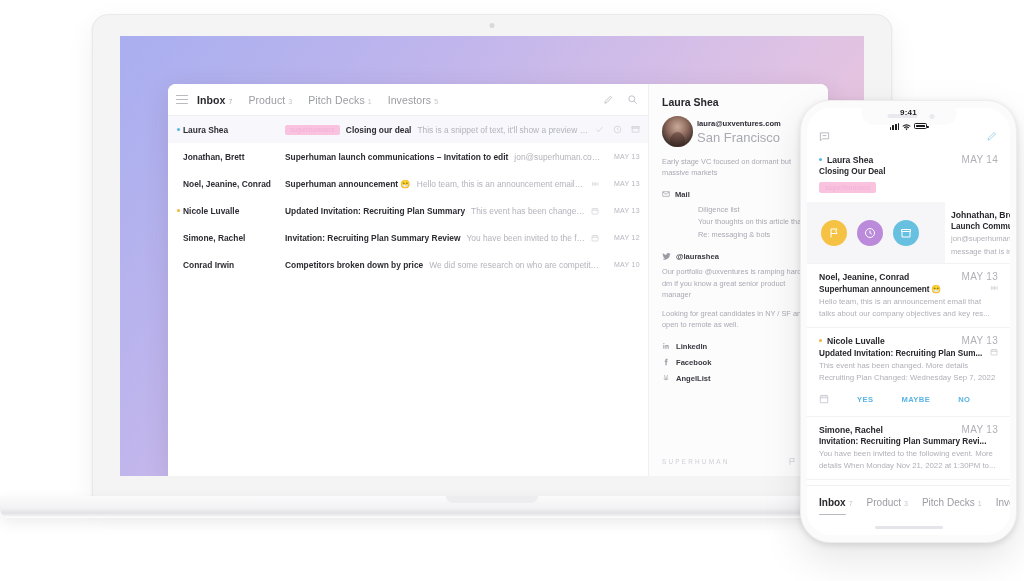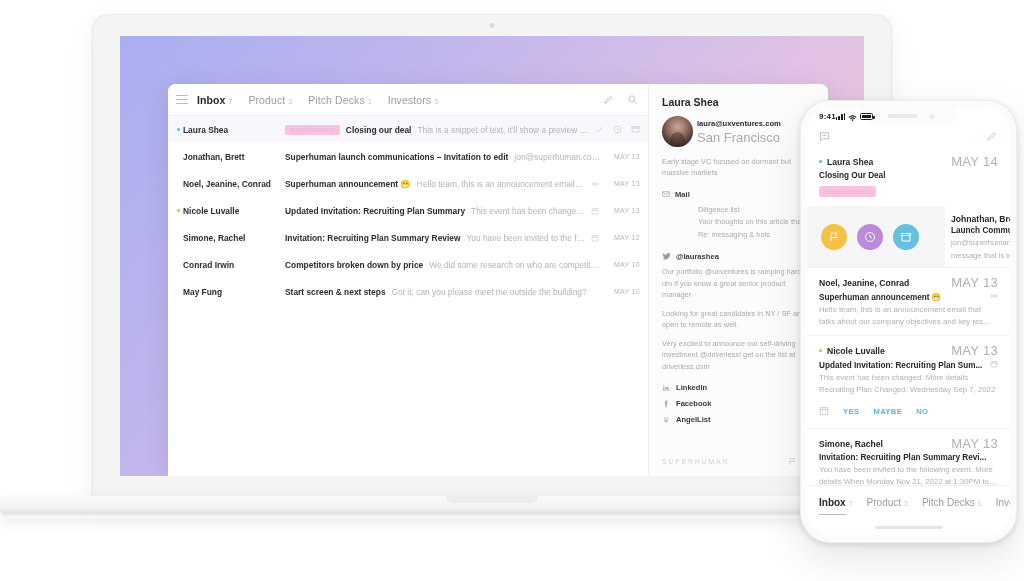--- a/index.html
+++ b/index.html
@@ -148,48 +148,48 @@
     background:#fff; border-radius:24px; overflow:hidden;
   }
   .phone-notch {
     position:absolute; left:50%; top:0; transform:translateX(-50%);
     width:95px; height:17px; background:#fbfbfc; border-radius:0 0 12px 12px; z-index:5;
   }
   .notch-speaker { position:absolute; left:26px; top:6px; width:30px; height:3.5px;
                    background:#e9e9ee; border-radius:2px; }
   .notch-cam { position:absolute; right:22px; top:5.5px; width:5px; height:5px;
                border-radius:50%; background:#e9e9ee; }
-  .statusbar { height:17px; display:flex; align-items:center; 
-               padding:0 12px; position:relative; z-index:6; }
+  .statusbar { height:17px; display:flex; align-items:center; justify-content:space-between;
+               padding:0 12px; position:relative; z-index:6;flex-direction:column; }
   .s-time { font-size:8px; font-weight:bold; color:#1c1c20; letter-spacing:.2px; }
   .s-right { display:flex; align-items:center; gap:3px; }
   .bars { display:flex; align-items:flex-end; gap:1px; height:7px; }
   .bars i { width:1.6px; background:#1c1c20; border-radius:.5px; display:block; }
   .batt { width:13px; height:6.5px; border:1px solid #1c1c20; border-radius:1.6px; position:relative; }
   .batt::after{content:"";position:absolute;left:1px;top:1px;right:1px;bottom:1px;background:#1c1c20;border-radius:.6px;}
   .batt::before{content:"";position:absolute;right:-2.6px;top:2px;width:1.4px;height:2.5px;background:#1c1c20;border-radius:0 1px 1px 0;}
 
   .ph-toolbar { height:22px; display:flex; align-items:center; justify-content:space-between;
                 padding:0 12px; }
   .ph-list { }
   .ph-row { padding:7px 12px 8px 12px; border-bottom:1px solid #f2f2f4; position:relative; }
   .ph-row.first { border-bottom:none; }
   .ph-top { display:flex; align-items:center; }
   .ph-dot { width:3px; height:3px; border-radius:50%; margin-right:5px; flex:0 0 3px; }
   .ph-sender { font-size:8.6px; font-weight:bold; color:#26262c; flex:1;
                white-space:nowrap; overflow:hidden; text-overflow:ellipsis; }
-  .ph-date { font-size:13px; color:#b0b0b8; letter-spacing:.3px; flex:0 0 auto; }
+  .ph-date { font-size:10px; color:#b0b0b8; letter-spacing:.3px; flex:0 0 auto; }
   .ph-subject { font-size:8.2px; font-weight:bold; color:#26262c; margin-top:2px;
                 white-space:nowrap; overflow:hidden; text-overflow:ellipsis; display:flex;
                 align-items:center; gap:4px; }
   .ph-subject .txt { overflow:hidden; text-overflow:ellipsis; white-space:nowrap; }
   .ph-snip { font-size:7.8px; color:#b0b0b8; line-height:1.48; margin-top:2px; }
   .ph-pill { display:inline-block; background:#f9c3e0; color:#f5b3d7; font-size:6.6px;
              font-weight:bold; padding:2px 6px; border-radius:2px; margin-top:6px; letter-spacing:.2px; }
-  .ph-rsvp { display:flex; align-items:center; gap:14px; margin-top:7px; }
+  .ph-rsvp { display:flex; align-items:center; gap:28px; margin-top:7px; }
   .rsvp-btn { font-size:7.6px; font-weight:bold; color:#5ab4e4; letter-spacing:.4px; cursor:pointer; }
   .cal-ic { color:#c2c2ca; }
 
   
   .swipe-row { position:relative; height:62px; overflow:hidden; border-bottom:1px solid #f2f2f4; }
   .swipe-actions { position:absolute; left:0; top:0; width:138px; height:100%;
                    background:#f6f6f8; display:flex; align-items:center; gap:10px; padding-left:14px; }
   .sw-circle { width:26px; height:26px; border-radius:50%; display:flex; align-items:center;
                justify-content:center; color:#fff; cursor:pointer; }
   .sw-yellow{ background:#f5c244; }
@@ -381,33 +381,20 @@
               <span class="sender">Conrad Irwin</span>
               <span class="body">
                 <span class="subject">Competitors broken down by price</span>
                 <span class="snippet">We did some research on who are competitors are and...</span>
               </span>
               <span class="rmeta">
                 <span class="date">MAY 10</span>
               </span>
             </div>
 
-            <div class="row">
-              <span class="dot">
-                  <b></b>
-                </span>
-              <span class="sender">May Fung</span>
-              <span class="body">
-                <span class="subject">Start screen &amp; next steps</span>
-                <span class="snippet">Got it, can you please meet me outside the building?</span>
-              </span>
-              <span class="rmeta">
-                <span class="date">MAY 10</span>
-              </span>
-            </div>
 
           </div>
         </div>
 
         <div class="mail-side">
           <div class="side-head">Laura Shea</div>
           <div class="side-scroll">
             <div class="side-scrollbar"></div>
 
             <div class="contact">
@@ -439,21 +426,20 @@
               <div class="sec-head">
                 <span class="ic">
                   <svg width="9" height="9" viewBox="0 0 24 24" fill="#9a9aa3">
                       <path d="M23 4.9a9 9 0 01-2.6.7 4.5 4.5 0 002-2.5 9 9 0 01-2.9 1.1A4.5 4.5 0 0012 8.3a12.8 12.8 0 01-9.3-4.7 4.5 4.5 0 001.4 6 4.4 4.4 0 01-2-.6 4.5 4.5 0 003.6 4.4 4.5 4.5 0 01-2 .1 4.5 4.5 0 004.2 3.1A9 9 0 011 18.4a12.7 12.7 0 006.9 2c8.3 0 12.8-6.9 12.8-12.8v-.6A9 9 0 0023 4.9z"></path>
                     </svg>
                 </span>
                 <span class="lbl">@laurashea</span>
               </div>
               <div class="sec-para">Our portfolio @uxventures is ramping hard – dm if you know a great senior product manager</div>
               <div class="sec-para">Looking for great candidates in NY / SF and open to remote as well.</div>
-              <div class="sec-para">Very excited to announce our self-driving investment @driverless! get on the list at driverless.com</div>
             </div>
 
             <div class="social">
               <span class="ic">
                 <svg width="8" height="8" viewBox="0 0 24 24" fill="#9a9aa3">
                     <path d="M4 9h3v11H4zM5.5 3a1.8 1.8 0 110 3.6 1.8 1.8 0 010-3.6zM10 9h2.9v1.5A3.2 3.2 0 0116 9c3 0 4 2 4 4.6V20h-3v-5.6c0-1.4-.5-2.3-1.7-2.3-1 0-1.6.6-1.9 1.3-.1.2-.1.6-.1.9V20h-3z"></path>
                   </svg>
               </span>
               <span class="lbl">LinkedIn</span>
             </div>

